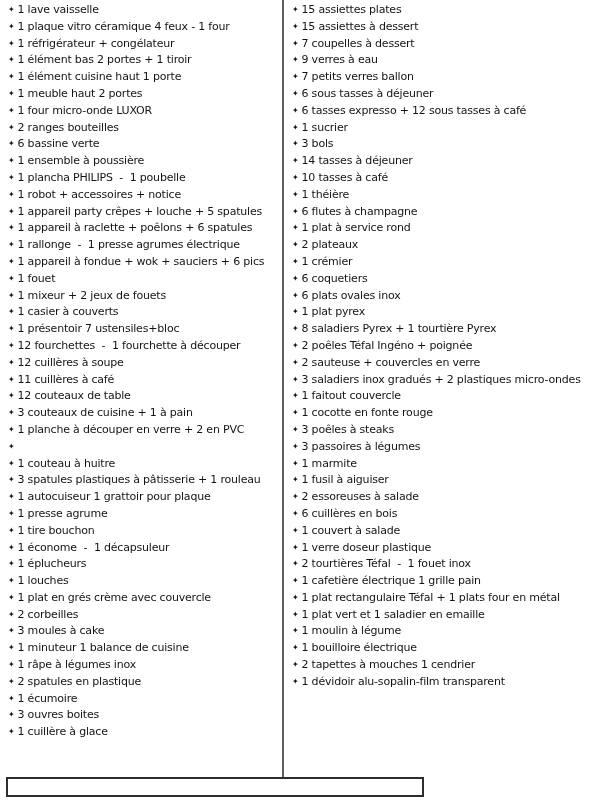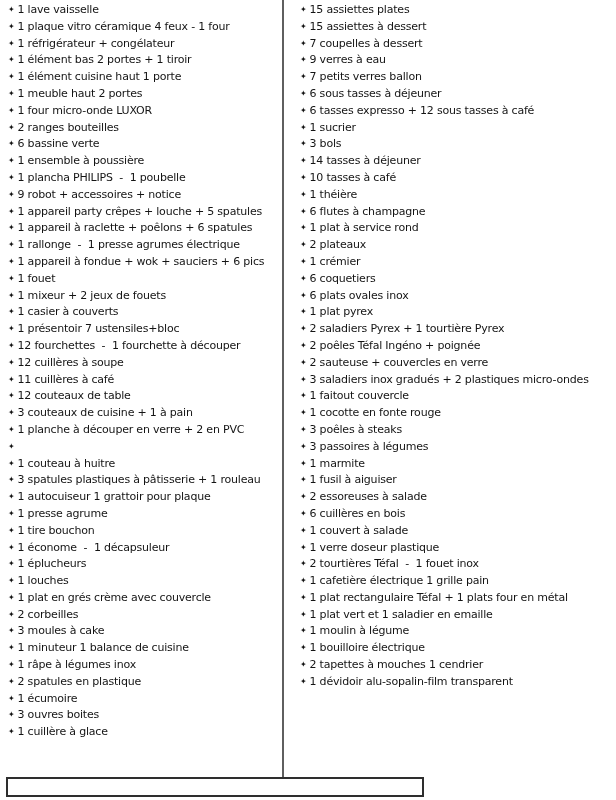--- a/index.html
+++ b/index.html
@@ -14,21 +14,21 @@
     background: #ffffff;
     overflow: hidden;
     font-family: "DejaVu Sans", sans-serif;
     color: #141414;
   }
   .col {
     position: absolute;
     top: 2px;
   }
   .col-left  { left: 8px;   width: 274px; }
-  .col-right { left: 300px; width: 306px; }
+  .col-right { left: 292px; width: 306px; }
   .divider {
     position: absolute;
     left: 282px;
     top: 0;
     width: 2px;
     height: 778px;
     background: #5f5f5f;
   }
   .block2 { }
   .item {
@@ -66,21 +66,21 @@
         <div class="item"><span class="bullet">✦</span><span class="txt">1 plaque vitro céramique 4 feux - 1 four</span></div>
         <div class="item"><span class="bullet">✦</span><span class="txt">1 réfrigérateur + congélateur</span></div>
         <div class="item"><span class="bullet">✦</span><span class="txt">1 élément bas 2 portes + 1 tiroir</span></div>
         <div class="item"><span class="bullet">✦</span><span class="txt">1 élément cuisine haut 1 porte</span></div>
         <div class="item"><span class="bullet">✦</span><span class="txt">1 meuble haut 2 portes</span></div>
         <div class="item"><span class="bullet">✦</span><span class="txt">1 four micro-onde LUXOR</span></div>
         <div class="item"><span class="bullet">✦</span><span class="txt">2 ranges bouteilles</span></div>
         <div class="item"><span class="bullet">✦</span><span class="txt">6 bassine verte</span></div>
         <div class="item"><span class="bullet">✦</span><span class="txt">1 ensemble à poussière</span></div>
         <div class="item"><span class="bullet">✦</span><span class="txt">1 plancha PHILIPS  -  1 poubelle</span></div>
-        <div class="item"><span class="bullet">✦</span><span class="txt">9 robot + accessoires + notice</span></div>
+        <div class="item"><span class="bullet">✦</span><span class="txt">1 robot + accessoires + notice</span></div>
         <div class="item"><span class="bullet">✦</span><span class="txt">1 appareil party crêpes + louche + 5 spatules</span></div>
         <div class="item"><span class="bullet">✦</span><span class="txt">1 appareil à raclette + poêlons + 6 spatules</span></div>
         <div class="item"><span class="bullet">✦</span><span class="txt">1 rallonge  -  1 presse agrumes électrique</span></div>
         <div class="item"><span class="bullet">✦</span><span class="txt">1 appareil à fondue + wok + sauciers + 6 pics</span></div>
         <div class="item"><span class="bullet">✦</span><span class="txt">1 fouet</span></div>
         <div class="item"><span class="bullet">✦</span><span class="txt">1 mixeur + 2 jeux de fouets</span></div>
         <div class="item"><span class="bullet">✦</span><span class="txt">1 casier à couverts</span></div>
       </div>
       <div class="block block2">
         <div class="item"><span class="bullet">✦</span><span class="txt">1 présentoir 7 ustensiles+bloc</span></div>
@@ -127,21 +127,21 @@
         <div class="item"><span class="bullet">✦</span><span class="txt">1 théière</span></div>
         <div class="item"><span class="bullet">✦</span><span class="txt">6 flutes à champagne</span></div>
         <div class="item"><span class="bullet">✦</span><span class="txt">1 plat à service rond</span></div>
         <div class="item"><span class="bullet">✦</span><span class="txt">2 plateaux</span></div>
         <div class="item"><span class="bullet">✦</span><span class="txt">1 crémier</span></div>
         <div class="item"><span class="bullet">✦</span><span class="txt">6 coquetiers</span></div>
         <div class="item"><span class="bullet">✦</span><span class="txt">6 plats ovales inox</span></div>
         <div class="item"><span class="bullet">✦</span><span class="txt">1 plat pyrex</span></div>
       </div>
       <div class="block block2">
-        <div class="item"><span class="bullet">✦</span><span class="txt">2 saladiers Pyrex + 1 tourtière Pyrex</span></div>
+        <div class="item"><span class="bullet">✦</span><span class="txt">8 saladiers Pyrex + 1 tourtière Pyrex</span></div>
         <div class="item"><span class="bullet">✦</span><span class="txt">2 poêles Téfal Ingéno + poignée</span></div>
         <div class="item"><span class="bullet">✦</span><span class="txt">2 sauteuse + couvercles en verre</span></div>
         <div class="item"><span class="bullet">✦</span><span class="txt">3 saladiers inox gradués + 2 plastiques micro-ondes</span></div>
         <div class="item"><span class="bullet">✦</span><span class="txt">1 faitout couvercle</span></div>
         <div class="item"><span class="bullet">✦</span><span class="txt">1 cocotte en fonte rouge</span></div>
         <div class="item"><span class="bullet">✦</span><span class="txt">3 poêles à steaks</span></div>
         <div class="item"><span class="bullet">✦</span><span class="txt">3 passoires à légumes</span></div>
         <div class="item"><span class="bullet">✦</span><span class="txt">1 marmite</span></div>
         <div class="item"><span class="bullet">✦</span><span class="txt">1 fusil à aiguiser</span></div>
         <div class="item"><span class="bullet">✦</span><span class="txt">2 essoreuses à salade</span></div>

